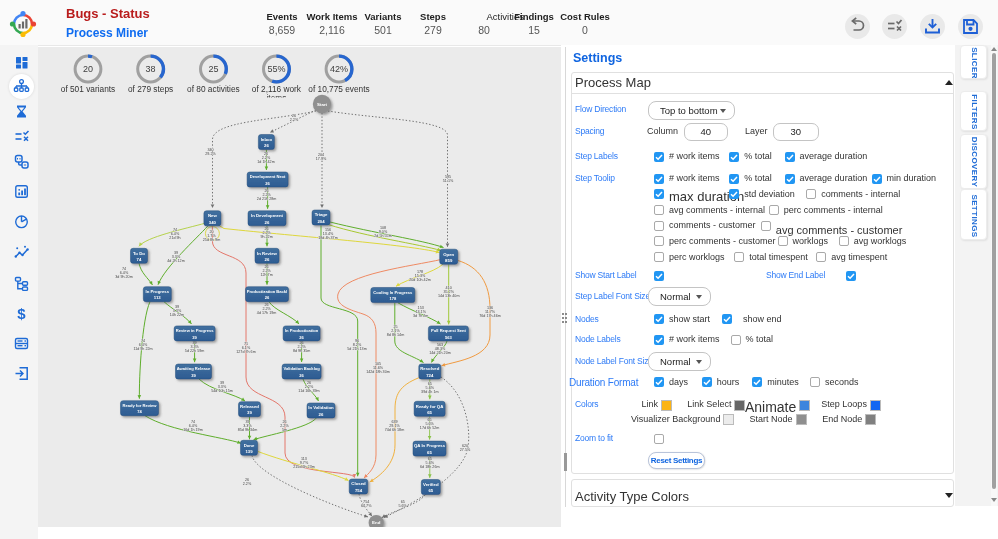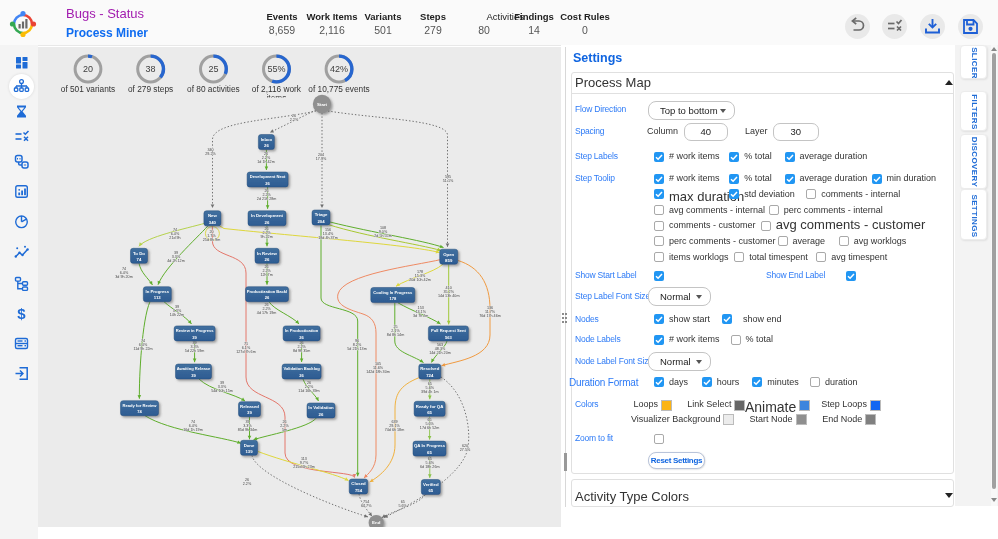--- a/index.html
+++ b/index.html
@@ -17,34 +17,34 @@
 <circle cx="15" cy="4.5" r="2.6" fill="#4285f4"></circle>
 <circle cx="25.5" cy="15" r="2.6" fill="#ea4335"></circle>
 <circle cx="15" cy="25.5" r="2.6" fill="#fbbc05"></circle>
 <circle cx="4.5" cy="15" r="2.6" fill="#34a853"></circle>
 <g fill="#6a6a6a">
         <rect x="10.5" y="15" width="2.2" height="4.5"></rect>
         <rect x="13.9" y="12.5" width="2.2" height="7"></rect>
         <rect x="17.3" y="10" width="2.2" height="9.5"></rect>
       </g>
 </svg>
-    <div style="position:absolute;left:66px;top:6px;font-size:13px;font-weight:normal;color:#a21caf">Bugs - Status</div>
+    <div style="position:absolute;left:66px;top:6px;font-size:13px;font-weight:bold;color:#b91c1c">Bugs - Status</div>
     <div style="position:absolute;left:66px;top:26px;font-size:12px;font-weight:bold;color:#0f6cf0">Process Miner</div>
     <div style="position:absolute;left:242px;top:11px;width:80px;text-align:center;font-size:9.5px;font-weight:bold;color:#222">Events</div>
     <div style="position:absolute;left:242px;top:24px;width:80px;text-align:center;font-size:10.5px;color:#555">8,659</div>
     <div style="position:absolute;left:292px;top:11px;width:80px;text-align:center;font-size:9.5px;font-weight:bold;color:#222">Work Items</div>
     <div style="position:absolute;left:292px;top:24px;width:80px;text-align:center;font-size:10.5px;color:#555">2,116</div>
     <div style="position:absolute;left:343px;top:11px;width:80px;text-align:center;font-size:9.5px;font-weight:bold;color:#222">Variants</div>
     <div style="position:absolute;left:343px;top:24px;width:80px;text-align:center;font-size:10.5px;color:#555">501</div>
     <div style="position:absolute;left:393px;top:11px;width:80px;text-align:center;font-size:9.5px;font-weight:bold;color:#222">Steps</div>
     <div style="position:absolute;left:393px;top:24px;width:80px;text-align:center;font-size:10.5px;color:#555">279</div>
     <div style="position:absolute;left:444px;top:11px;width:80px;text-align:right;font-size:9.5px;font-weight:normal;color:#222">Activities</div>
     <div style="position:absolute;left:444px;top:24px;width:80px;text-align:center;font-size:10.5px;color:#555">80</div>
     <div style="position:absolute;left:494px;top:11px;width:80px;text-align:center;font-size:9.5px;font-weight:bold;color:#222">Findings</div>
-    <div style="position:absolute;left:494px;top:24px;width:80px;text-align:center;font-size:10.5px;color:#555">14</div>
+    <div style="position:absolute;left:494px;top:24px;width:80px;text-align:center;font-size:10.5px;color:#555">15</div>
     <div style="position:absolute;left:545px;top:11px;width:80px;text-align:center;font-size:9.5px;font-weight:bold;color:#222">Cost Rules</div>
     <div style="position:absolute;left:545px;top:24px;width:80px;text-align:center;font-size:10.5px;color:#555">0</div>
     <div style="position:absolute;left:844.5px;top:13.5px;width:25px;height:25px;border-radius:50%;background:#e9e9e9"></div>
     <div style="position:absolute;left:881.5px;top:13.5px;width:25px;height:25px;border-radius:50%;background:#e9e9e9"></div>
     <div style="position:absolute;left:919.5px;top:13.5px;width:25px;height:25px;border-radius:50%;background:#e9e9e9"></div>
     <div style="position:absolute;left:957.5px;top:13.5px;width:25px;height:25px;border-radius:50%;background:#e9e9e9"></div>
     <svg style="position:absolute;left:845.5px;top:15px" width="23" height="23" viewBox="0 0 23 23">
       <path d="M8,6 H13 A4.2,4.2 0 0 1 13,15 H7.5" fill="none" stroke="#6a6a6a" stroke-width="1.7"></path>
       <path d="M10.2,2.8 L6.4,6 L10.2,9.2" fill="none" stroke="#6a6a6a" stroke-width="1.7"></path>
     </svg>
@@ -544,29 +544,29 @@
     <div style="position:absolute;left:183.2px;top:143.70000000000002px;font-size:9px;color:#333;white-space:nowrap">std deviation</div>
     <div style="position:absolute;left:245.3px;top:144.3px;width:10px;height:10px;background:#fff;border:1px solid #a9a9a9;border-radius:2px;box-sizing:border-box"></div>
     <div style="position:absolute;left:260.3px;top:143.70000000000002px;font-size:9px;color:#333;white-space:nowrap">comments - internal</div>
     <div style="position:absolute;left:93px;top:160.1px;width:10px;height:10px;background:#fff;border:1px solid #a9a9a9;border-radius:2px;box-sizing:border-box"></div>
     <div style="position:absolute;left:108px;top:159.5px;font-size:9px;color:#333;white-space:nowrap">avg comments - internal</div>
     <div style="position:absolute;left:207.8px;top:160.1px;width:10px;height:10px;background:#fff;border:1px solid #a9a9a9;border-radius:2px;box-sizing:border-box"></div>
     <div style="position:absolute;left:222.8px;top:159.5px;font-size:9px;color:#333;white-space:nowrap">perc comments - internal</div>
     <div style="position:absolute;left:93px;top:175.5px;width:10px;height:10px;background:#fff;border:1px solid #a9a9a9;border-radius:2px;box-sizing:border-box"></div>
     <div style="position:absolute;left:108px;top:174.9px;font-size:9px;color:#333;white-space:nowrap">comments - customer</div>
     <div style="position:absolute;left:199.8px;top:175.5px;width:10px;height:10px;background:#fff;border:1px solid #a9a9a9;border-radius:2px;box-sizing:border-box"></div>
-    <div style="position:absolute;left:214.8px;top:172px;font-size:13px;color:#333;white-space:nowrap">avg comments - customer</div>
+    <div style="position:absolute;left:214.8px;top:179px;font-size:11px;color:#333;white-space:nowrap">avg comments - customer</div>
     <div style="position:absolute;left:93px;top:191.4px;width:10px;height:10px;background:#fff;border:1px solid #a9a9a9;border-radius:2px;box-sizing:border-box"></div>
     <div style="position:absolute;left:108px;top:190.8px;font-size:9px;color:#333;white-space:nowrap">perc comments - customer</div>
     <div style="position:absolute;left:216.5px;top:191.4px;width:10px;height:10px;background:#fff;border:1px solid #a9a9a9;border-radius:2px;box-sizing:border-box"></div>
-    <div style="position:absolute;left:231.5px;top:190.8px;font-size:9px;color:#333;white-space:nowrap">average</div>
+    <div style="position:absolute;left:231.5px;top:190.8px;font-size:9px;color:#333;white-space:nowrap">worklogs</div>
     <div style="position:absolute;left:277.8px;top:191.4px;width:10px;height:10px;background:#fff;border:1px solid #a9a9a9;border-radius:2px;box-sizing:border-box"></div>
     <div style="position:absolute;left:292.8px;top:190.8px;font-size:9px;color:#333;white-space:nowrap">avg worklogs</div>
     <div style="position:absolute;left:93px;top:207.2px;width:10px;height:10px;background:#fff;border:1px solid #a9a9a9;border-radius:2px;box-sizing:border-box"></div>
-    <div style="position:absolute;left:108px;top:206.6px;font-size:9px;color:#333;white-space:nowrap">items worklogs</div>
+    <div style="position:absolute;left:108px;top:206.6px;font-size:9px;color:#333;white-space:nowrap">perc worklogs</div>
     <div style="position:absolute;left:173.3px;top:207.2px;width:10px;height:10px;background:#fff;border:1px solid #a9a9a9;border-radius:2px;box-sizing:border-box"></div>
     <div style="position:absolute;left:188.3px;top:206.6px;font-size:9px;color:#333;white-space:nowrap">total timespent</div>
     <div style="position:absolute;left:255.2px;top:207.2px;width:10px;height:10px;background:#fff;border:1px solid #a9a9a9;border-radius:2px;box-sizing:border-box"></div>
     <div style="position:absolute;left:270.2px;top:206.6px;font-size:9px;color:#333;white-space:nowrap">avg timespent</div>
     <div style="position:absolute;left:14px;top:225.20000000000002px;font-size:8.5px;letter-spacing:-0.2px;color:#2e7bf6;white-space:nowrap">Show Start Label</div>
     <div style="position:absolute;left:93px;top:225.8px;width:10px;height:10px;background:#2196f3;border-radius:2px">
       <svg width="10" height="10" viewBox="0 0 10 10" style="display:block">
         <path d="M2,5.3 L4.1,7.3 L8,3.1" stroke="#fff" stroke-width="1.5" fill="none"></path>
       </svg>
     </div>
@@ -621,23 +621,23 @@
       </svg>
     </div>
     <div style="position:absolute;left:155.8px;top:331.79999999999995px;font-size:9px;color:#333;white-space:nowrap">hours</div>
     <div style="position:absolute;left:191.2px;top:332.4px;width:10px;height:10px;background:#2196f3;border-radius:2px">
       <svg width="10" height="10" viewBox="0 0 10 10" style="display:block">
         <path d="M2,5.3 L4.1,7.3 L8,3.1" stroke="#fff" stroke-width="1.5" fill="none"></path>
       </svg>
     </div>
     <div style="position:absolute;left:206.2px;top:331.79999999999995px;font-size:9px;color:#333;white-space:nowrap">minutes</div>
     <div style="position:absolute;left:248.9px;top:332.4px;width:10px;height:10px;background:#fff;border:1px solid #a9a9a9;border-radius:2px;box-sizing:border-box"></div>
-    <div style="position:absolute;left:263.9px;top:331.79999999999995px;font-size:9px;color:#333;white-space:nowrap">duration</div>
+    <div style="position:absolute;left:263.9px;top:331.79999999999995px;font-size:9px;color:#333;white-space:nowrap">seconds</div>
     <div style="position:absolute;left:14px;top:354.4px;font-size:8.5px;letter-spacing:-0.2px;color:#2e7bf6;white-space:nowrap">Colors</div>
-    <div style="position:absolute;left:-13px;top:354.4px;width:110px;text-align:right;font-size:9px;color:#333;white-space:nowrap">Loops</div>
+    <div style="position:absolute;left:-13px;top:354.4px;width:110px;text-align:right;font-size:9px;color:#333;white-space:nowrap">Link</div>
     <div style="position:absolute;left:99.9px;top:354.5px;width:11px;height:11px;background:#fbb416;border:1px solid #bbb;box-sizing:border-box"></div>
     <div style="position:absolute;left:60.400000000000006px;top:354.4px;width:110px;text-align:right;font-size:9px;color:#333;white-space:nowrap">Link Select</div>
     <div style="position:absolute;left:173.4px;top:354.5px;width:11px;height:11px;background:#666;border:1px solid #bbb;box-sizing:border-box"></div>
     <div style="position:absolute;left:125.30000000000001px;top:354.4px;width:110px;text-align:right;font-size:14px;color:#333;white-space:nowrap">Animate</div>
     <div style="position:absolute;left:238.3px;top:354.5px;width:11px;height:11px;background:#3d85dd;border:1px solid #bbb;box-sizing:border-box"></div>
     <div style="position:absolute;left:195.89999999999998px;top:354.4px;width:110px;text-align:right;font-size:9px;color:#333;white-space:nowrap">Step Loops</div>
     <div style="position:absolute;left:308.9px;top:354.5px;width:11px;height:11px;background:#1266f1;border:1px solid #bbb;box-sizing:border-box"></div>
     <div style="position:absolute;left:49.400000000000006px;top:368.79999999999995px;width:110px;text-align:right;font-size:9px;color:#333;white-space:nowrap">Visualizer Background</div>
     <div style="position:absolute;left:162.4px;top:368.9px;width:11px;height:11px;background:#ececec;border:1px solid #bbb;box-sizing:border-box"></div>
     <div style="position:absolute;left:121.5px;top:368.79999999999995px;width:110px;text-align:right;font-size:9px;color:#333;white-space:nowrap">Start Node</div>

